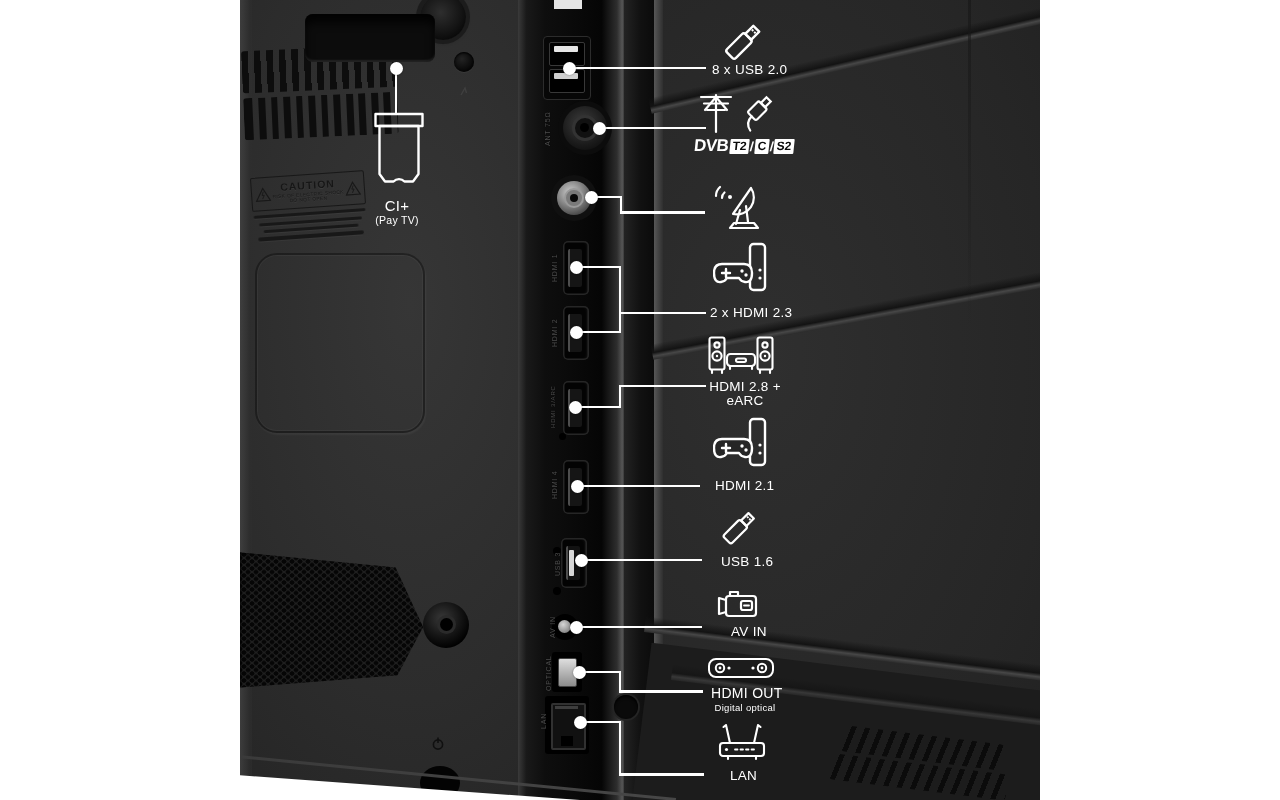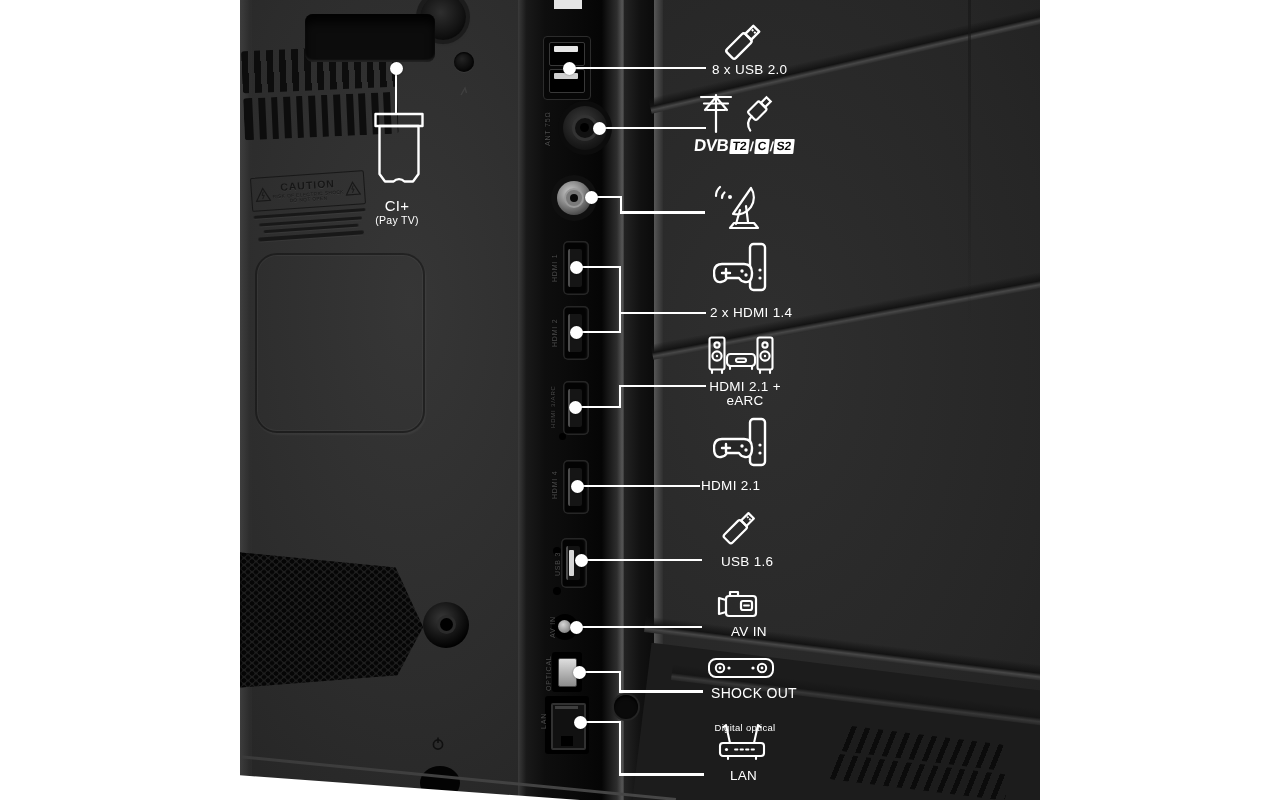--- a/index.html
+++ b/index.html
@@ -384,26 +384,26 @@
   </svg>
 
   <svg class="abs icon" style="left:134px;top:112px;" width="50" height="80" viewBox="0 0 50 80">
     <g fill="none" stroke="#fff" stroke-width="2.4" stroke-linejoin="round">
       <rect x="1.5" y="2" width="47" height="12"></rect>
       <path d="M5.5 14 H44.5 V62 L39 69.5 H30.5 A7.5 7.5 0 0 0 19.5 69.5 H11 L5.5 62 Z"></path>
     </g>
   </svg>
 
   <div class="abs lbl" style="left:472px;top:62px;">8 x USB 2.0</div>
-  <div class="abs lbl" style="left:470px;top:305px;">2 x HDMI 1.4</div>
-  <div class="abs lbl ctr" style="left:462px;top:379px;width:86px;">HDMI 2.1 +</div>
+  <div class="abs lbl" style="left:470px;top:305px;">2 x HDMI 2.3</div>
+  <div class="abs lbl ctr" style="left:462px;top:379px;width:86px;">HDMI 2.8 +</div>
   <div class="abs lbl ctr" style="left:462px;top:393px;width:86px;">eARC</div>
-  <div class="abs lbl" style="left:461px;top:478px;">HDMI 2.1</div>
+  <div class="abs lbl" style="left:475px;top:478px;">HDMI 2.1</div>
   <div class="abs lbl" style="left:481px;top:554px;">USB 1.6</div>
   <div class="abs lbl" style="left:491px;top:624px;">AV IN</div>
-  <div class="abs lbl" style="left:471px;top:685px;font-size:14px;">SHOCK OUT</div>
-  <div class="abs lbl-s ctr" style="left:465px;top:722px;width:80px;">Digital optical</div>
+  <div class="abs lbl" style="left:471px;top:685px;font-size:14px;">HDMI OUT</div>
+  <div class="abs lbl-s ctr" style="left:465px;top:702px;width:80px;">Digital optical</div>
   <div class="abs lbl" style="left:490px;top:768px;">LAN</div>
   <div class="abs lbl ctr" style="left:132px;top:197px;width:50px;font-size:15px;">CI+</div>
   <div class="abs lbl-s ctr" style="left:122px;top:214px;width:70px;font-size:10.5px;">(Pay TV)</div>
 
  </div>
 </div>
 
 </body></html>

